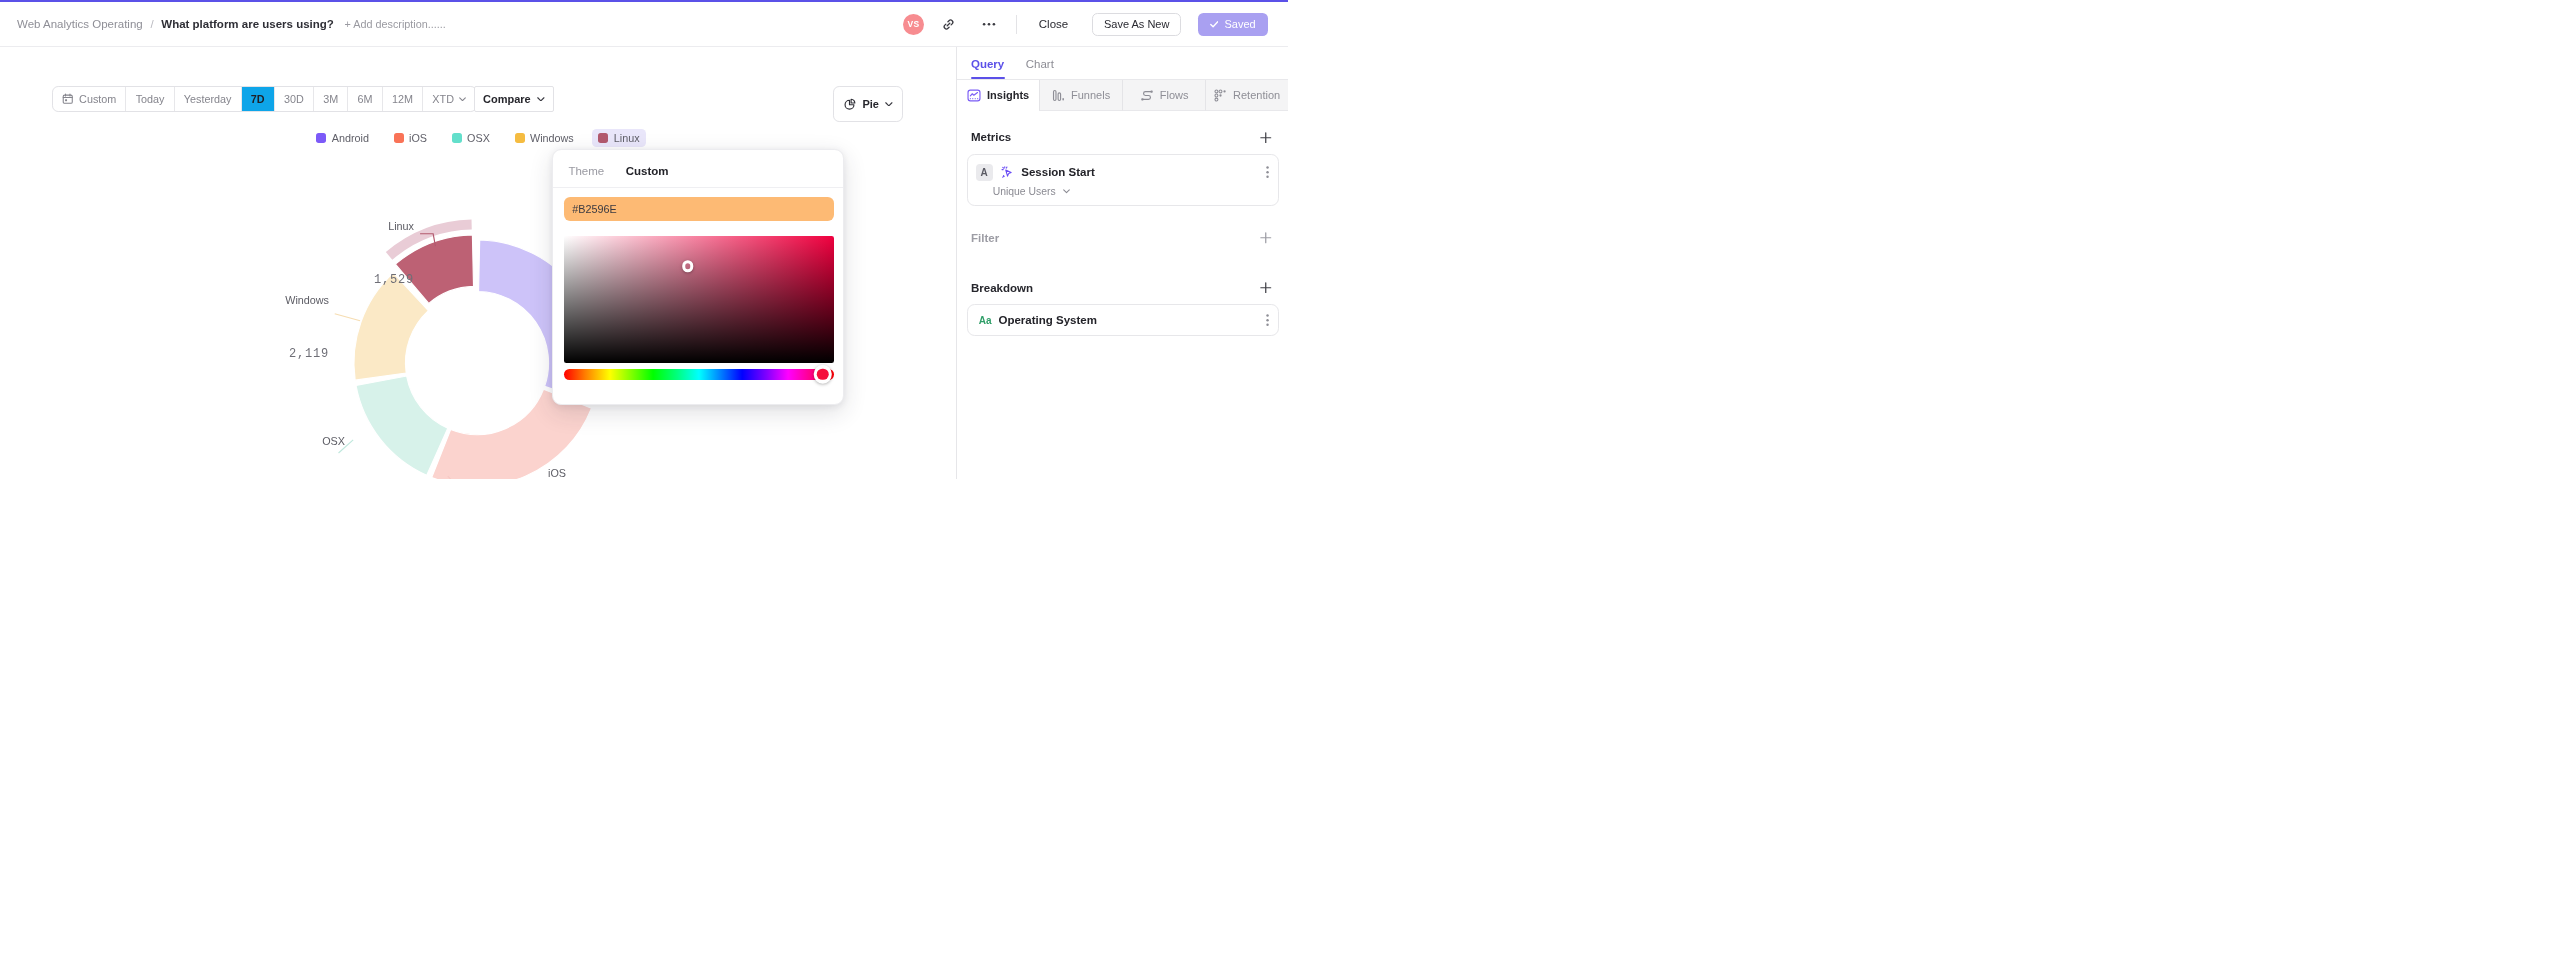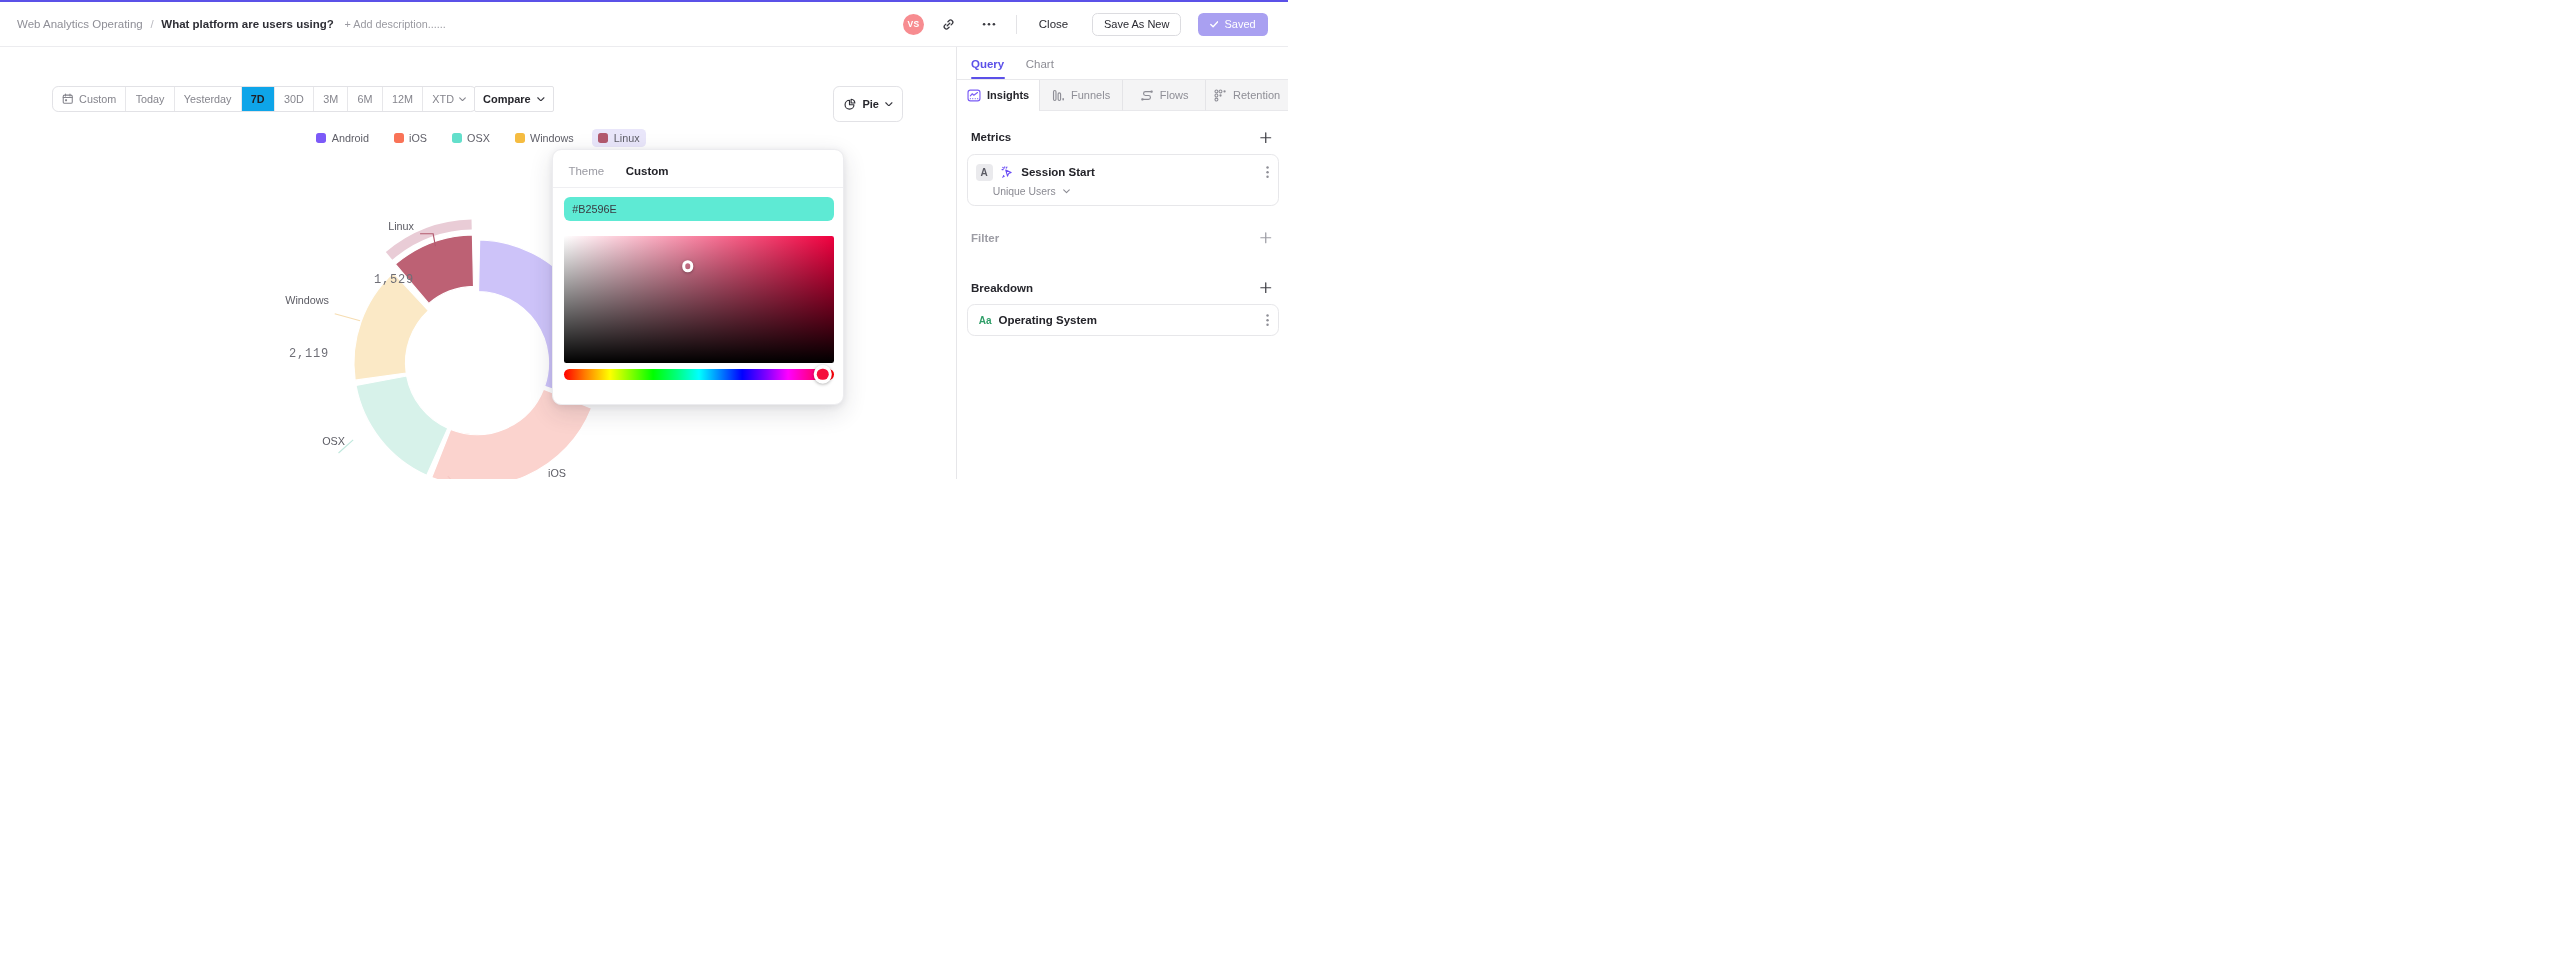--- a/index.html
+++ b/index.html
@@ -57,21 +57,21 @@
   .slice-label .nm { font-size:10.8px; color:#5c5c64; }
   .slice-label .val { font-size:12px; color:#6e6e76; font-family:Liberation Mono, monospace; letter-spacing:0.8px;margin-top:40px; }
 
   
   .picker { position:absolute; left:552px; top:149px; width:292px; height:256px; background:#fff; border:0.8px solid #ececef;
             border-radius:9.2px; box-shadow:0 7.7px 23px rgba(40,40,60,.14), 0 1.5px 6.2px rgba(40,40,60,.08); z-index:20; }
   .picker-tabs { display:flex; gap:21.5px; padding:15.4px 15.4px 9.2px 15.4px; font-size:11.5px; }
   .picker-tab { color:#9a9aa2; cursor:pointer; }
   .picker-tab.active { color:#232329; font-weight:700; }
   .picker-sep { height:0.8px; background:#efeff2; width:100%; }
-  .hex-input { margin:9.2px 10.8px 0 10.8px; height:24px; background:#5eead4; border-radius:6.2px; border:none; width:270px;
+  .hex-input { margin:9.2px 10.8px 0 10.8px; height:24px; background:#fdba74; border-radius:6.2px; border:none; width:270px;
                font-size:10.8px; color:#3a3a41; padding:0 8.5px; font-family:inherit; }
   .sat-box { position:absolute; left:10.8px; top:86px; width:270px; height:127px; border-radius:2.3px;
              background-color:#f0003f;
              background-image:linear-gradient(to top, #000 0%, rgba(0,0,0,0) 100%),
                               linear-gradient(to right, #fff 0%, rgba(255,255,255,0) 100%); cursor:crosshair; }
   .sat-ring { position:absolute; left:46%; top:24%; width:11.5px; height:11.5px; border:3.1px solid #fff; border-radius:50%;
               transform:translate(-50%,-50%); box-shadow:0 0.8px 3.1px rgba(0,0,0,.35); }
   .hue-bar { position:absolute; left:10.8px; top:219px; width:270px; height:10.8px; border-radius:5.4px;
              background:linear-gradient(to right,#f00 0%,#ff8000 8%,#ff0 17%,#80ff00 25%,#0f0 33%,#00ff80 42%,#0ff 50%,#0080ff 58%,#00f 66%,#8000ff 75%,#f0f 83%,#ff0080 92%,#f00 100%);
              cursor:pointer; }

